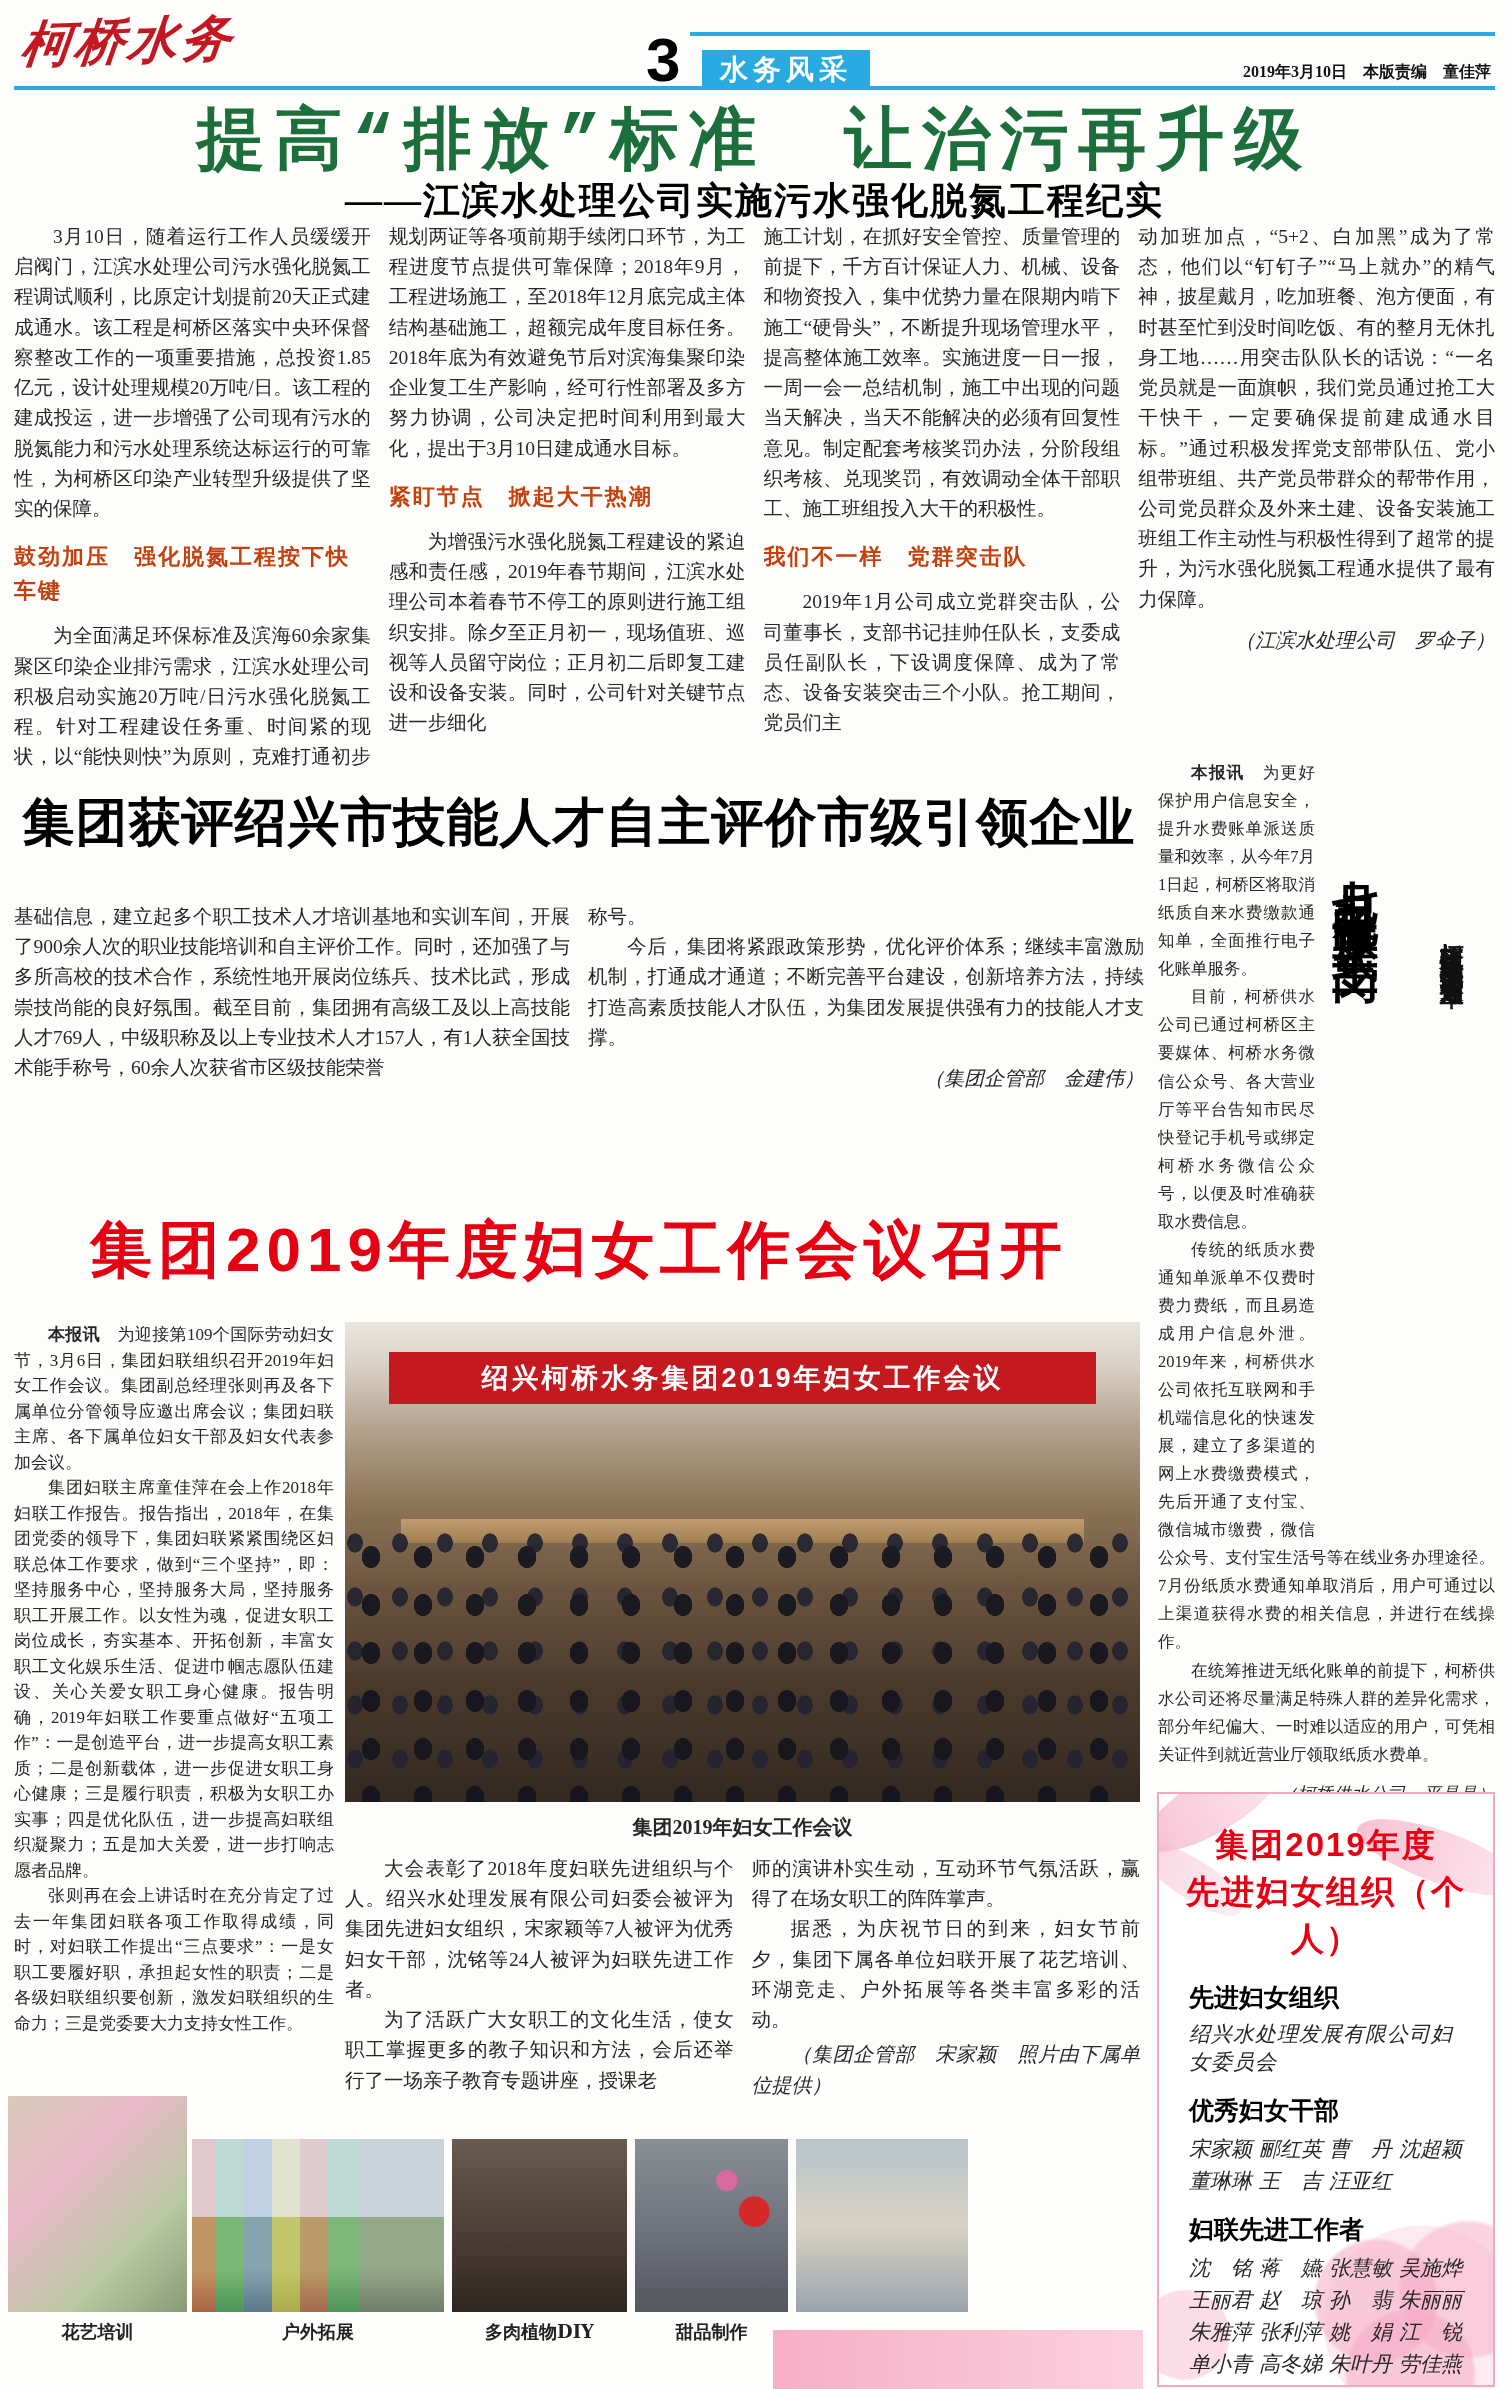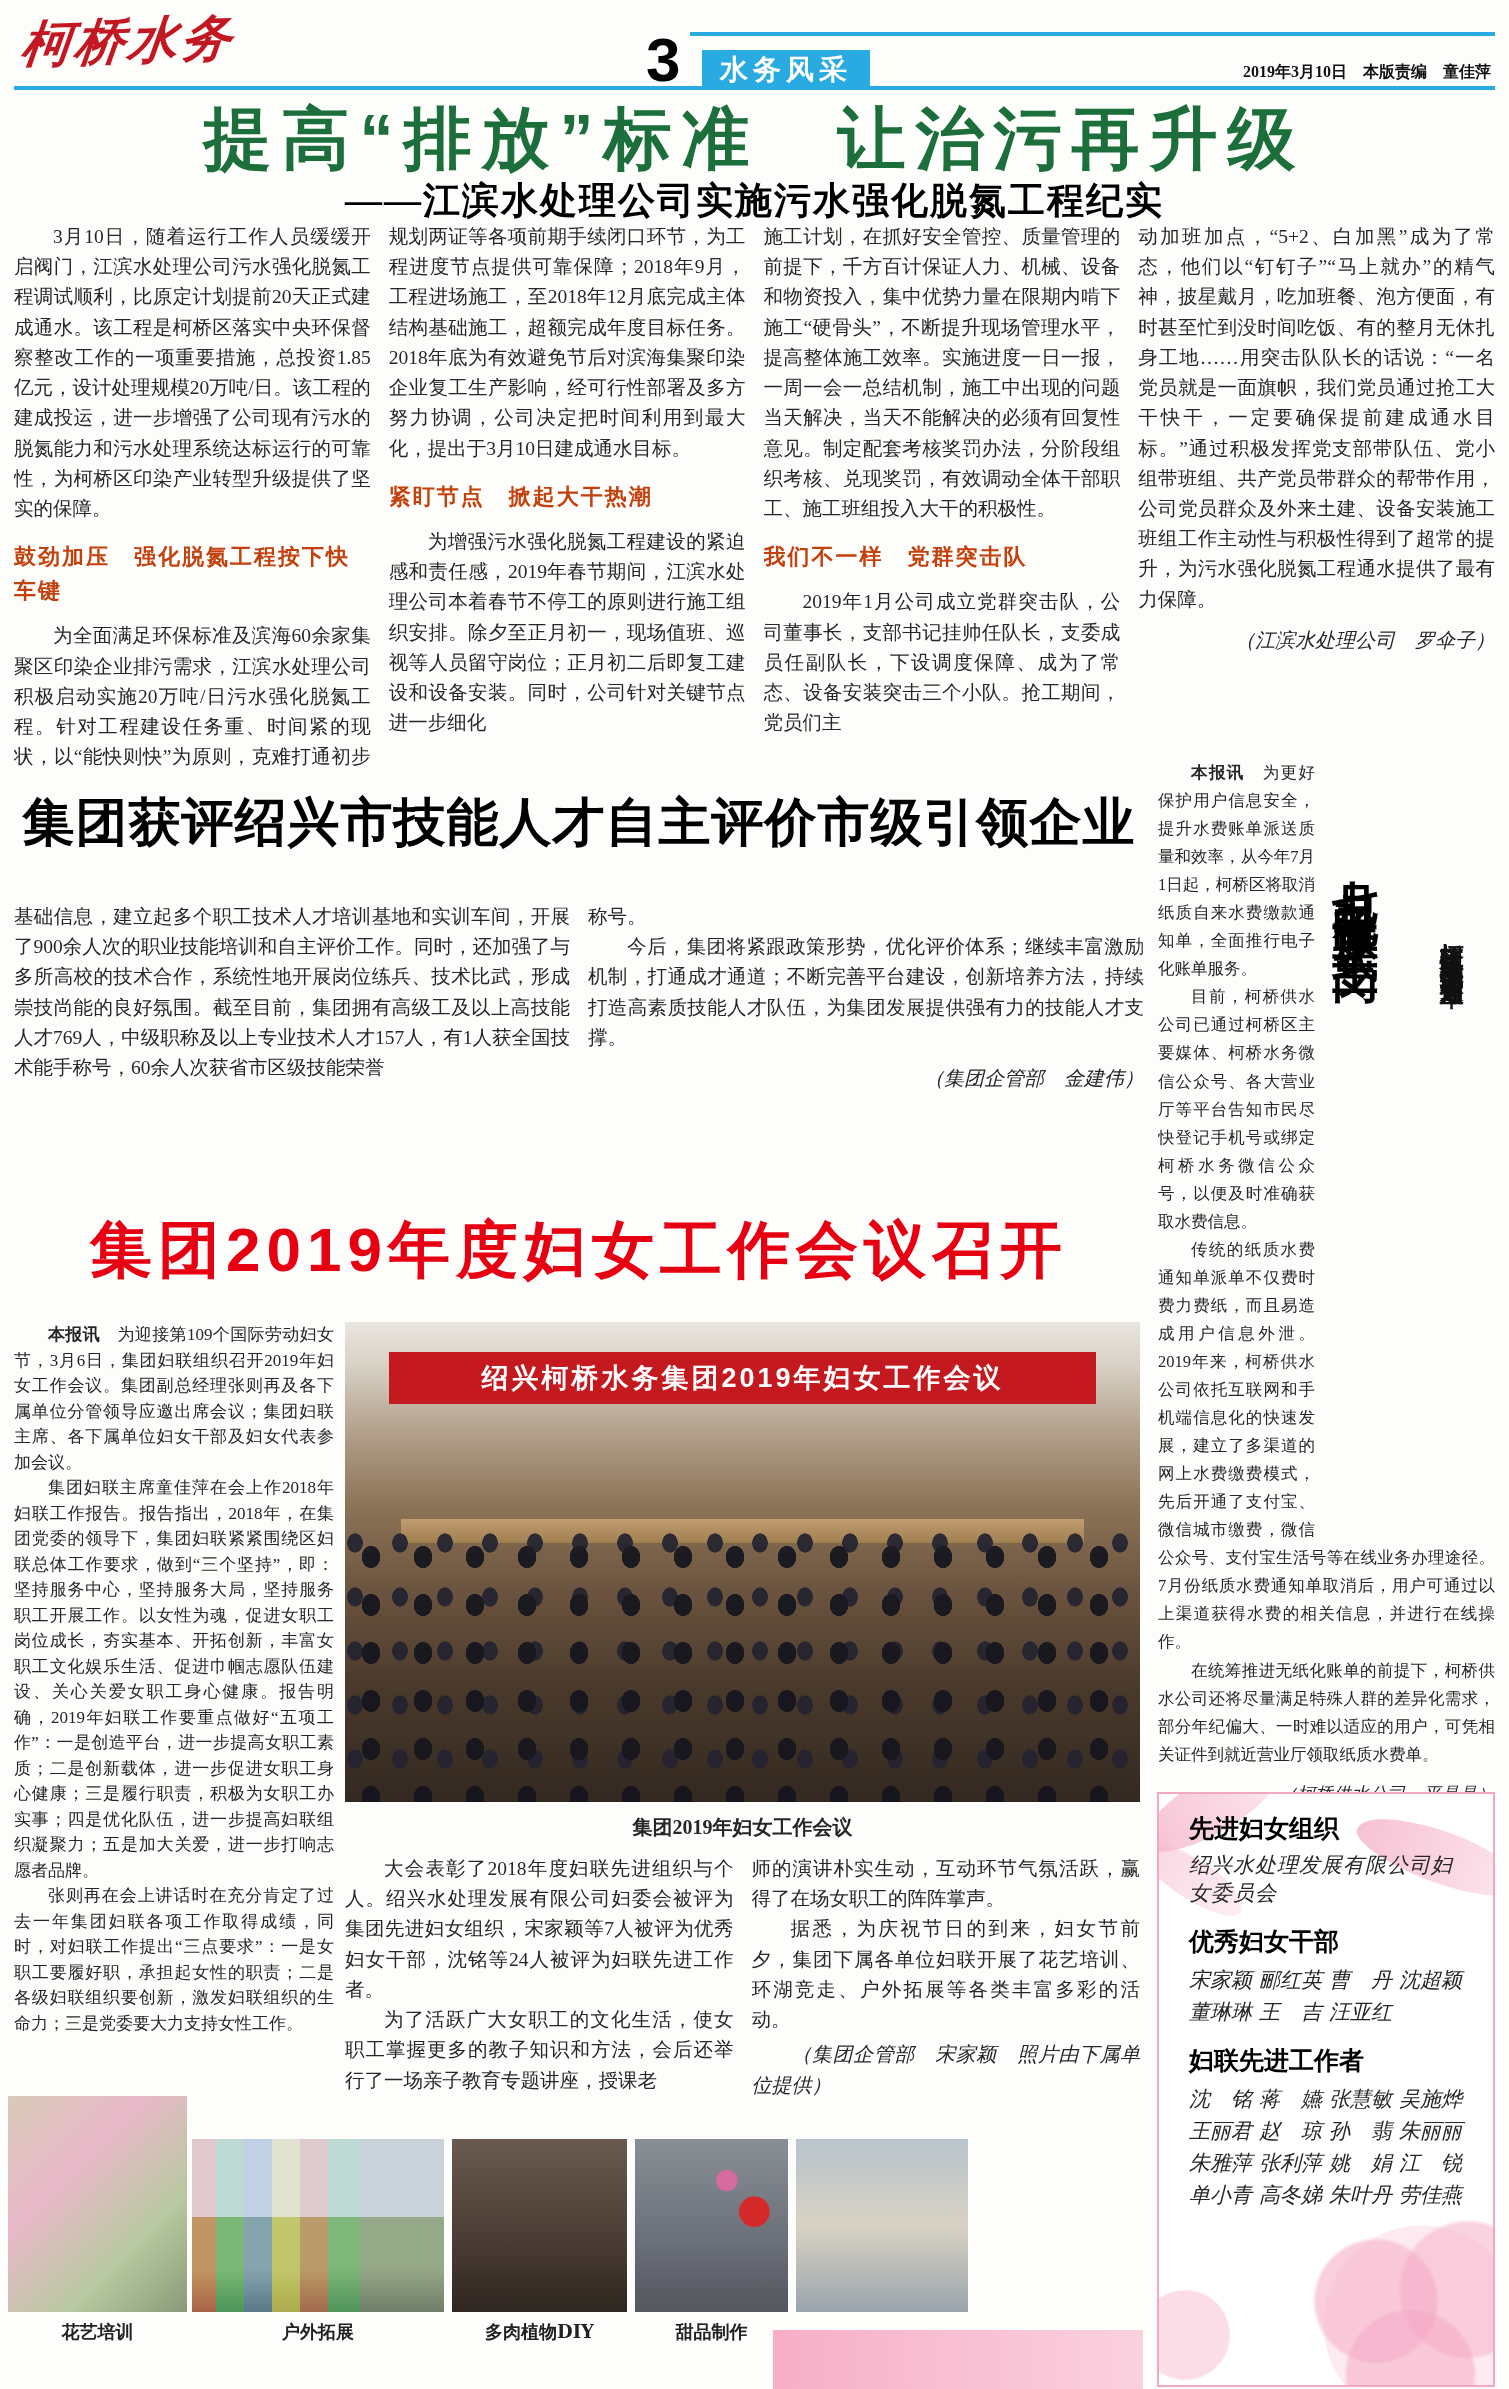--- a/index.html
+++ b/index.html
@@ -14,21 +14,21 @@
   .botline{position:absolute;left:14px;right:14px;top:86px;height:4px;background:#29abe2;}
   .pagenum{position:absolute;left:646px;top:24px;font-family:"Liberation Sans",sans-serif;
     font-weight:900;font-size:62px;color:#000;}
   .section-box{position:absolute;left:702px;top:50px;width:168px;height:40px;background:#29abe2;
     color:#fff;font-family:"Liberation Sans",sans-serif;font-weight:bold;font-size:28px;
     text-align:center;line-height:40px;letter-spacing:5px;}
   .dateline{position:absolute;right:18px;top:62px;font-size:16px;font-weight:bold;color:#111;}
 
   
   .hl1{position:absolute;top:94px;left:0;width:100%;text-align:center;
-    font-family:Liberation Sans, sans-serif;font-weight:900;font-size:68px;color:#1c6e3a;letter-spacing:10px;}
+    font-family:Liberation Mono, monospace;font-weight:900;font-size:68px;color:#1c6e3a;letter-spacing:10px;}
   .hl1-sub{position:absolute;top:176px;left:0;width:100%;text-align:center;
     font-size:37px;font-weight:600;color:#000;letter-spacing:2px;}
   .hl2{position:absolute;top:788px;left:14px;width:1130px;text-align:center;
     font-family:"Liberation Sans",sans-serif;font-weight:900;font-size:52px;color:#000;letter-spacing:1px;}
   .hl3{position:absolute;top:1208px;left:14px;width:1130px;text-align:center;
     font-family:"Liberation Sans",sans-serif;font-weight:900;font-size:62px;color:#e60012;letter-spacing:6px;}
 
   
   .bodyrow{position:absolute;display:flex;gap:18px;overflow:hidden;text-align:justify;}
   .a1{top:222px;left:14px;width:1481px;height:548px;font-size:19.5px;line-height:1.55;}
@@ -230,20 +230,24 @@
   <div class="cap cap3">多肉植物DIY</div>
   <div class="cap cap4">甜品制作</div>
   <div class="pink-strip"></div>
 
   <div class="awards">
     <div class="rb rb1"></div>
     <div class="rb rb2"></div>
     <div class="rb rb3"></div>
     <div class="flower"></div>
     <div class="petals"></div>
+    <div class="aw-title">
+      <div>集团2019年度</div>
+      <div>先进妇女组织（个人）</div>
+    </div>
     <div class="aw-sec">先进妇女组织</div>
     <div class="aw-org">绍兴水处理发展有限公司妇女委员会</div>
     <div class="aw-sec">优秀妇女干部</div>
     <div class="aw-grid">
         <span class="aw-name">宋家颖</span>
         <span class="aw-name">郦红英</span>
         <span class="aw-name">曹　丹</span>
         <span class="aw-name">沈超颖</span>
         <span class="aw-name">董琳琳</span>
         <span class="aw-name">王　吉</span>

